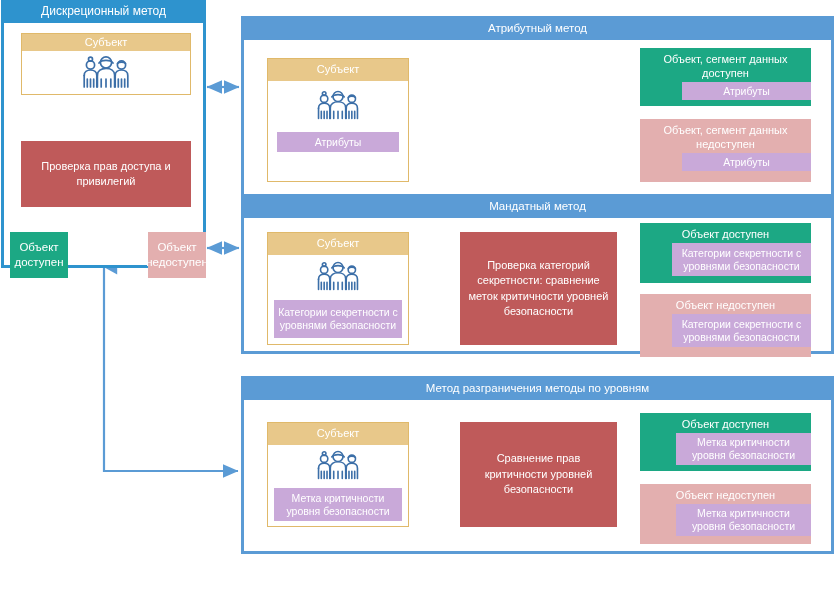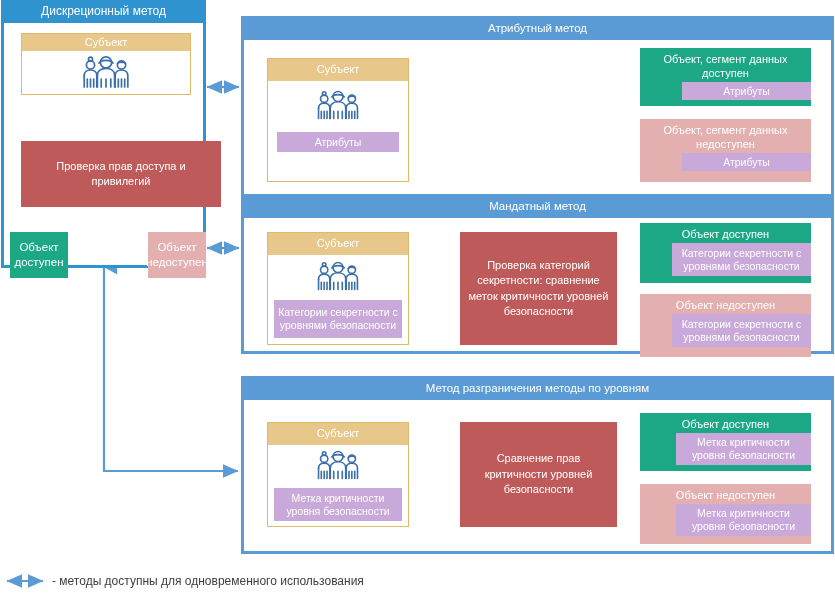--- a/index.html
+++ b/index.html
@@ -178,21 +178,21 @@
               <circle cx="43.5" cy="10.0" r="4.1"></circle>
               <path d="M39.5,8.6 C41.0,6.6 46.0,6.6 47.5,8.6"></path>
               <path d="M37.2,20.5 C37.2,17.0 39.9,15.0 43.5,15.0 C47.1,15.0 49.8,17.0 49.8,20.5 L49.8,32"></path>
               <path d="M37.2,20.5 L37.2,32"></path>
               <path d="M40.3,24 L40.3,32 M43.5,24 L43.5,32 M46.7,24 L46.7,32"></path>
             </g>
           </svg>
         </div>
       </div>
 
-      <div class="process" style="left:17px;top:118px;width:200px;height:66px;">Проверка прав доступа и привилегий</div>
+      <div class="process" style="left:17px;top:118px;width:170px;height:66px;">Проверка прав доступа и привилегий</div>
 
       <div class="simple-result ok" style="left:6px;top:209px;width:58px;height:46px;">Объект доступен</div>
 
       <div class="simple-result no" style="left:144px;top:209px;width:58px;height:46px;">Объект недоступен</div>
     </div>
   </div>
 
   <div class="panel panel-right" id="panel-attr">
     <div class="panel-head">Атрибутный метод</div>
     <div class="panel-body">
@@ -317,28 +317,14 @@
         <div class="tag" style="width:135px;height:32px;">Метка критичности уровня безопасности</div>
       </div>
 
       <div class="result no" style="left:396px;top:84px;width:171px;height:60px;">
         <div class="result-title">Объект недоступен</div>
         <div class="tag" style="width:135px;height:32px;">Метка критичности уровня безопасности</div>
       </div>
     </div>
   </div>
 
-  <div id="legend">
-    <svg width="42" height="14" viewBox="0 0 42 14">
-      <defs>
-        <marker id="lgR" markerWidth="8" markerHeight="8" refX="7" refY="4" orient="auto">
-          <path d="M0,0.8 L7.2,4 L0,7.2 Z" fill="#5B9BD5"></path>
-        </marker>
-        <marker id="lgL" markerWidth="8" markerHeight="8" refX="1" refY="4" orient="auto">
-          <path d="M8,0.8 L0.8,4 L8,7.2 Z" fill="#5B9BD5"></path>
-        </marker>
-      </defs>
-      <line x1="3" y1="7" x2="39" y2="7" stroke="#5B9BD5" stroke-width="2.2" marker-start="url(#lgL)" marker-end="url(#lgR)"></line>
-    </svg>
-    <span class="legend-text">- методы доступны для одновременного использования</span>
-  </div>
 
 </div>
 
 </body></html>

